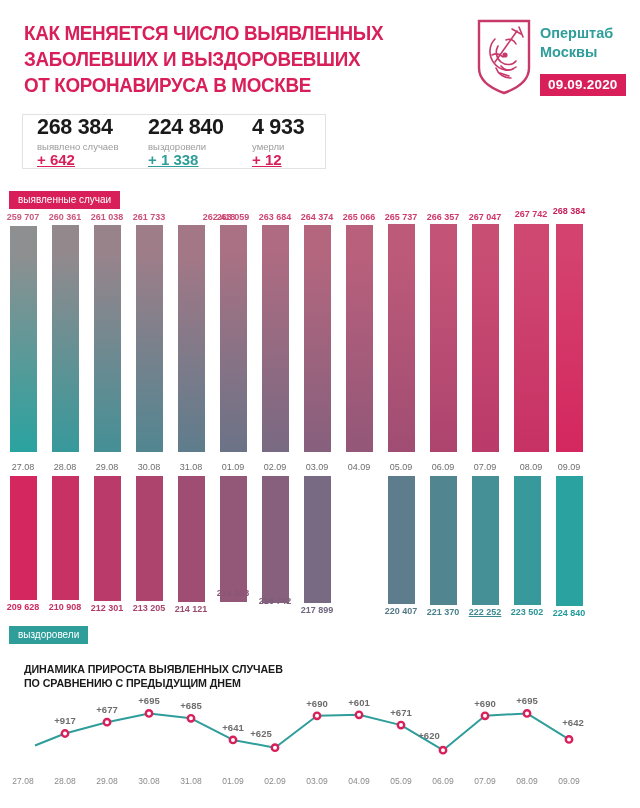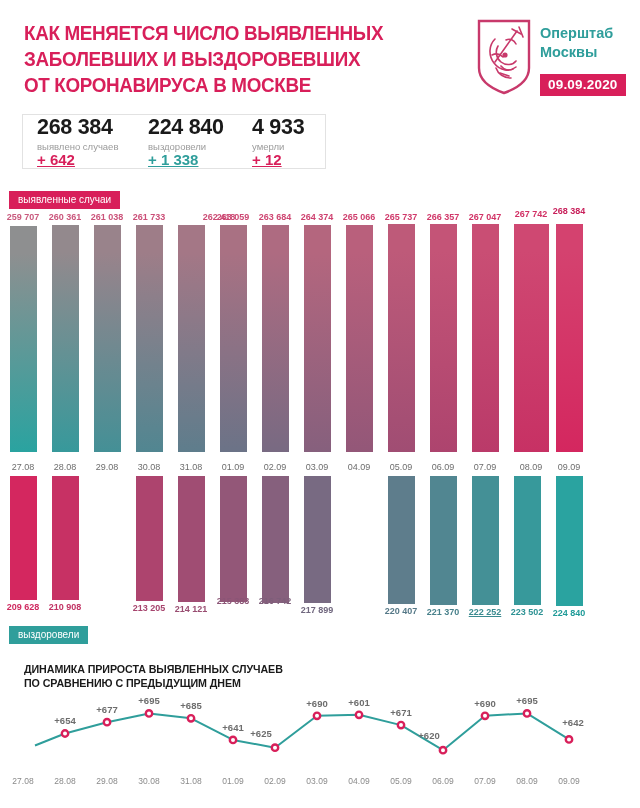--- a/index.html
+++ b/index.html
@@ -241,31 +241,35 @@
 
 <div id="chart-rec">
     <div class="rbar-col" style="left: 9.5px; width: 27px;">
       <div class="rbar-rect" style="height: 124px; background: rgb(212, 39, 95);"></div>
       <div class="rbar-val" style="top: 126px; color: rgb(207, 42, 96);">209 628</div>
     </div>
     <div class="rbar-col" style="left: 51.5px; width: 27px;">
       <div class="rbar-rect" style="height: 124px; background: rgb(199, 49, 100);"></div>
       <div class="rbar-val" style="top: 126px; color: rgb(193, 51, 100);">210 908</div>
     </div>
+    <div class="rbar-col" style="left: 93.5px; width: 27px;">
+      <div class="rbar-rect" style="height: 125px; background: rgb(186, 58, 105);"></div>
+      <div class="rbar-val" style="top: 127px; color: rgb(180, 59, 105);">212 301</div>
+    </div>
     <div class="rbar-col" style="left: 135.5px; width: 27px;">
       <div class="rbar-rect" style="height: 125px; background: rgb(173, 68, 110);"></div>
       <div class="rbar-val" style="top: 127px; color: rgb(166, 68, 109);">213 205</div>
     </div>
     <div class="rbar-col" style="left: 177.5px; width: 27px;">
       <div class="rbar-rect" style="height: 126px; background: rgb(160, 77, 115);"></div>
       <div class="rbar-val" style="top: 128px; color: rgb(153, 77, 113);">214 121</div>
     </div>
     <div class="rbar-col" style="left: 219.5px; width: 27px;">
       <div class="rbar-rect" style="height: 126px; background: rgb(147, 87, 120);"></div>
-      <div class="rbar-val" style="top: 120px; color: rgb(139, 85, 118);">215 383</div>
+      <div class="rbar-val" style="top: 112px; color: rgb(139, 85, 118);">215 383</div>
     </div>
     <div class="rbar-col" style="left: 261.5px; width: 27px;">
       <div class="rbar-rect" style="height: 127px; background: rgb(134, 96, 125);"></div>
       <div class="rbar-val" style="top: 112px; color: rgb(126, 94, 122); margin-top: 8px;">216 742</div>
     </div>
     <div class="rbar-col" style="left: 303.5px; width: 27px;">
       <div class="rbar-rect" style="height: 127px; background: rgb(120, 106, 130);"></div>
       <div class="rbar-val" style="top: 129px; color: rgb(112, 103, 126);">217 899</div>
     </div>
     <div class="rbar-col" style="left: 387.5px; width: 27px;">
@@ -303,21 +307,21 @@
       <circle cx="233.0" cy="45.9" r="3.2" fill="#ffffff" stroke="#d81f5a" stroke-width="2.4"></circle>
       <circle cx="275.0" cy="53.7" r="3.2" fill="#ffffff" stroke="#d81f5a" stroke-width="2.4"></circle>
       <circle cx="317.0" cy="21.8" r="3.2" fill="#ffffff" stroke="#d81f5a" stroke-width="2.4"></circle>
       <circle cx="359.0" cy="20.8" r="3.2" fill="#ffffff" stroke="#d81f5a" stroke-width="2.4"></circle>
       <circle cx="401.0" cy="31.1" r="3.2" fill="#ffffff" stroke="#d81f5a" stroke-width="2.4"></circle>
       <circle cx="443.0" cy="56.2" r="3.2" fill="#ffffff" stroke="#d81f5a" stroke-width="2.4"></circle>
       <circle cx="485.0" cy="21.8" r="3.2" fill="#ffffff" stroke="#d81f5a" stroke-width="2.4"></circle>
       <circle cx="527.0" cy="19.4" r="3.2" fill="#ffffff" stroke="#d81f5a" stroke-width="2.4"></circle>
       <circle cx="569.0" cy="45.4" r="3.2" fill="#ffffff" stroke="#d81f5a" stroke-width="2.4"></circle>
     </svg>
-    <div class="pt-label" style="left: 65px; top: 21.4909px;">+654</div>
+    <div class="pt-label" style="left: 65px; top: 21.4909px;">+917</div>
     <div class="pt-label" style="left: 107px; top: 10.2px;">+677</div>
     <div class="pt-label" style="left: 149px; top: 1.36364px;">+695</div>
     <div class="pt-label" style="left: 191px; top: 6.27273px;">+685</div>
     <div class="pt-label" style="left: 233px; top: 27.8727px;">+641</div>
     <div class="pt-label" style="left: 261px; top: 33.7273px;">+625</div>
     <div class="pt-label" style="left: 317px; top: 3.81818px;">+690</div>
     <div class="pt-label" style="left: 359px; top: 2.83636px;">+601</div>
     <div class="pt-label" style="left: 401px; top: 13.1455px;">+671</div>
     <div class="pt-label" style="left: 429px; top: 36.1818px;">+620</div>
     <div class="pt-label" style="left: 485px; top: 3.81818px;">+690</div>

